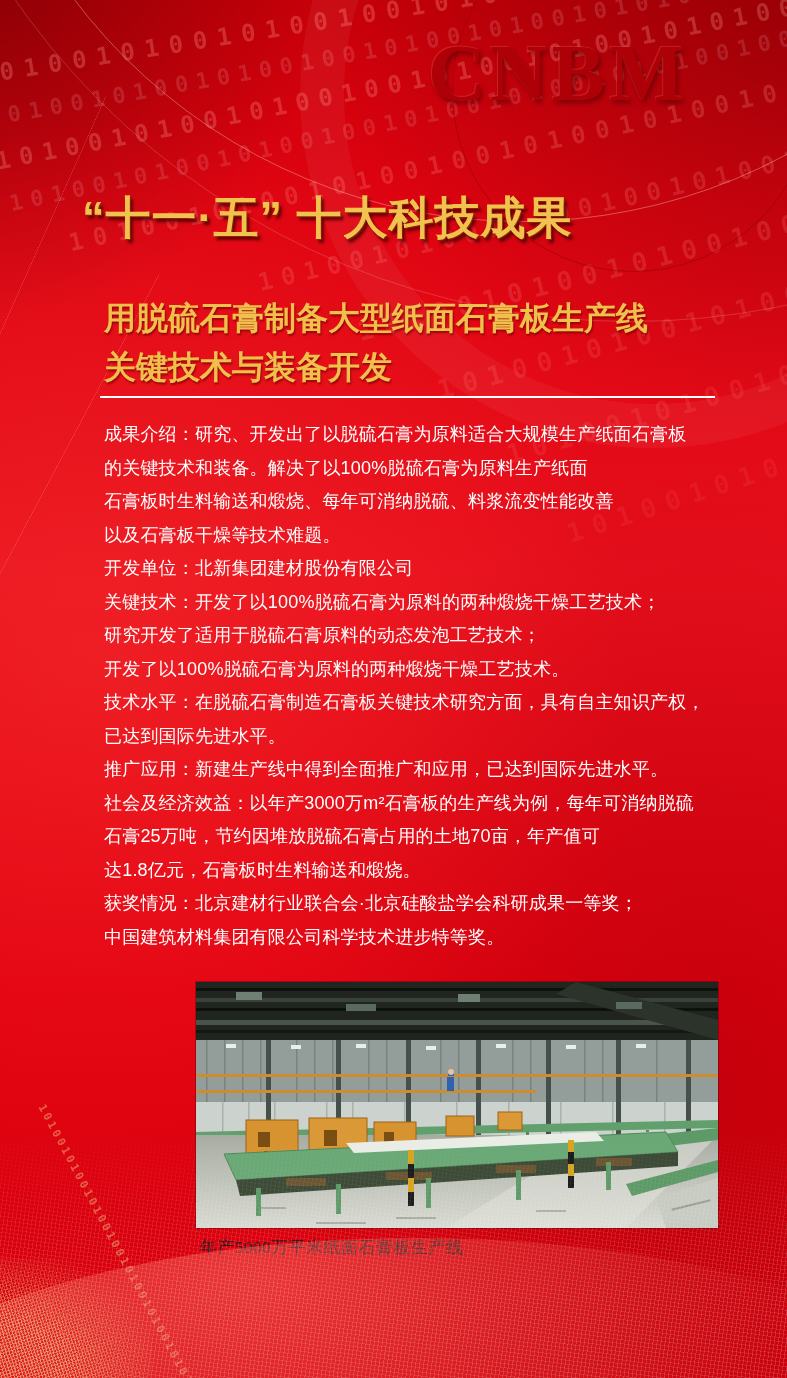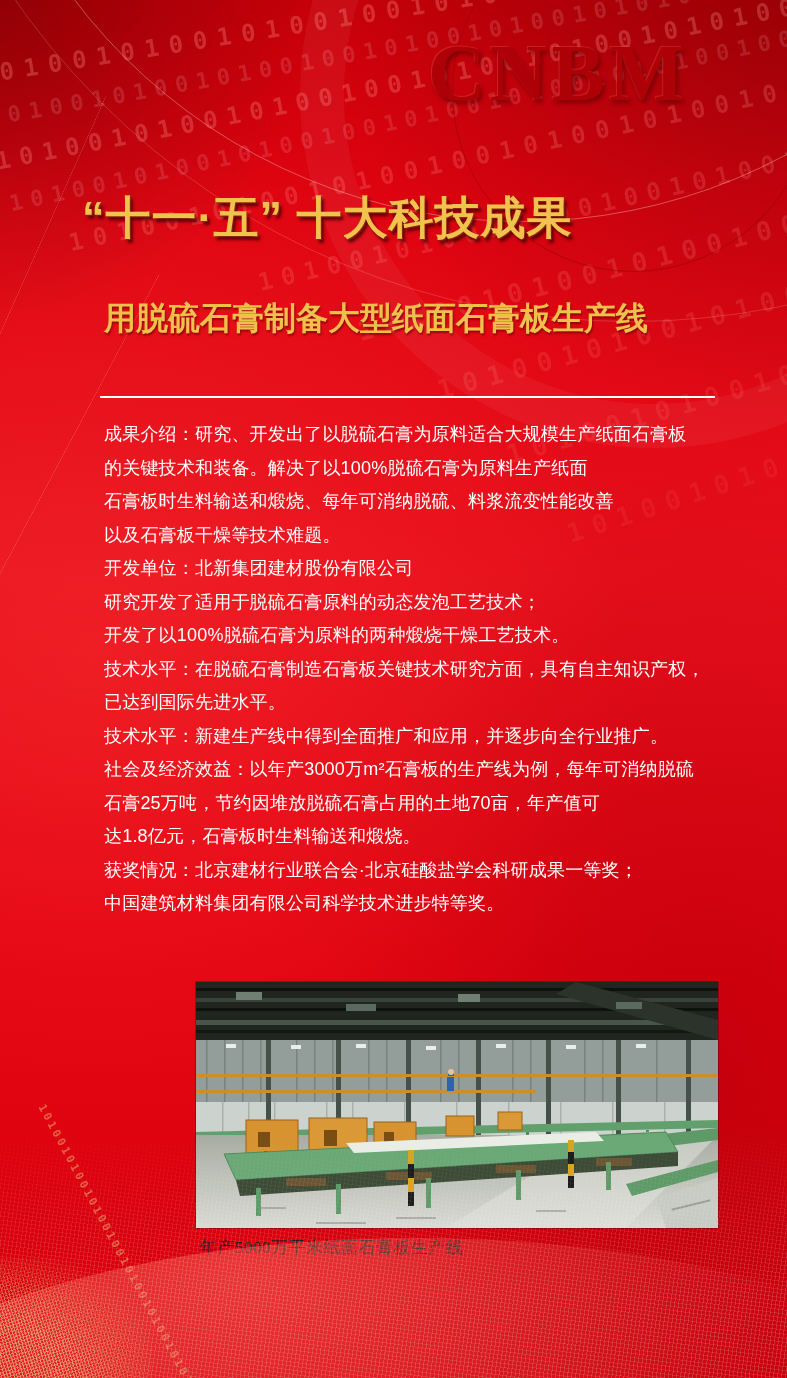--- a/index.html
+++ b/index.html
@@ -113,35 +113,37 @@
   <div class="ring d"></div>
   <div class="streak" style="left:60px;top:250px;height:420px;transform:rotate(28deg);"></div>
   <div class="streak" style="left:28px;top:80px;height:380px;transform:rotate(24deg);"></div>
 
   <div class="watermark">CNBM</div>
 
   <h1 class="title" style="margin:12px;">“十一·五” 十大科技成果</h1>
 
   <div class="subtitle">
     <div>用脱硫石膏制备大型纸面石膏板生产线</div>
+    <div>关键技术与装备开发</div>
   </div>
 
   <div class="divider"></div>
 
   <div class="body-text">
     <div class="line">成果介绍：研究、开发出了以脱硫石膏为原料适合大规模生产纸面石膏板</div>
     <div class="line ind">的关键技术和装备。解决了以100%脱硫石膏为原料生产纸面</div>
     <div class="line ind">石膏板时生料输送和煅烧、每年可消纳脱硫、料浆流变性能改善</div>
     <div class="line ind">以及石膏板干燥等技术难题。</div>
     <div class="line">开发单位：北新集团建材股份有限公司</div>
+    <div class="line">关键技术：开发了以100%脱硫石膏为原料的两种煅烧干燥工艺技术；</div>
     <div class="line ind">研究开发了适用于脱硫石膏原料的动态发泡工艺技术；</div>
     <div class="line ind">开发了以100%脱硫石膏为原料的两种煅烧干燥工艺技术。</div>
     <div class="line">技术水平：在脱硫石膏制造石膏板关键技术研究方面，具有自主知识产权，</div>
     <div class="line ind">已达到国际先进水平。</div>
-    <div class="line">技术水平：新建生产线中得到全面推广和应用，并逐步向全行业推广。</div>
+    <div class="line">推广应用：新建生产线中得到全面推广和应用，已达到国际先进水平。</div>
     <div class="line">社会及经济效益：以年产3000万m²石膏板的生产线为例，每年可消纳脱硫</div>
     <div class="line ind">石膏25万吨，节约因堆放脱硫石膏占用的土地70亩，年产值可</div>
     <div class="line ind">达1.8亿元，石膏板时生料输送和煅烧。</div>
     <div class="line">获奖情况：北京建材行业联合会·北京硅酸盐学会科研成果一等奖；</div>
     <div class="line ind">中国建筑材料集团有限公司科学技术进步特等奖。</div>
   </div>
 
   <div class="photo">
     <svg viewBox="0 0 522 246" width="522" height="246" xmlns="http://www.w3.org/2000/svg">
       <defs>

